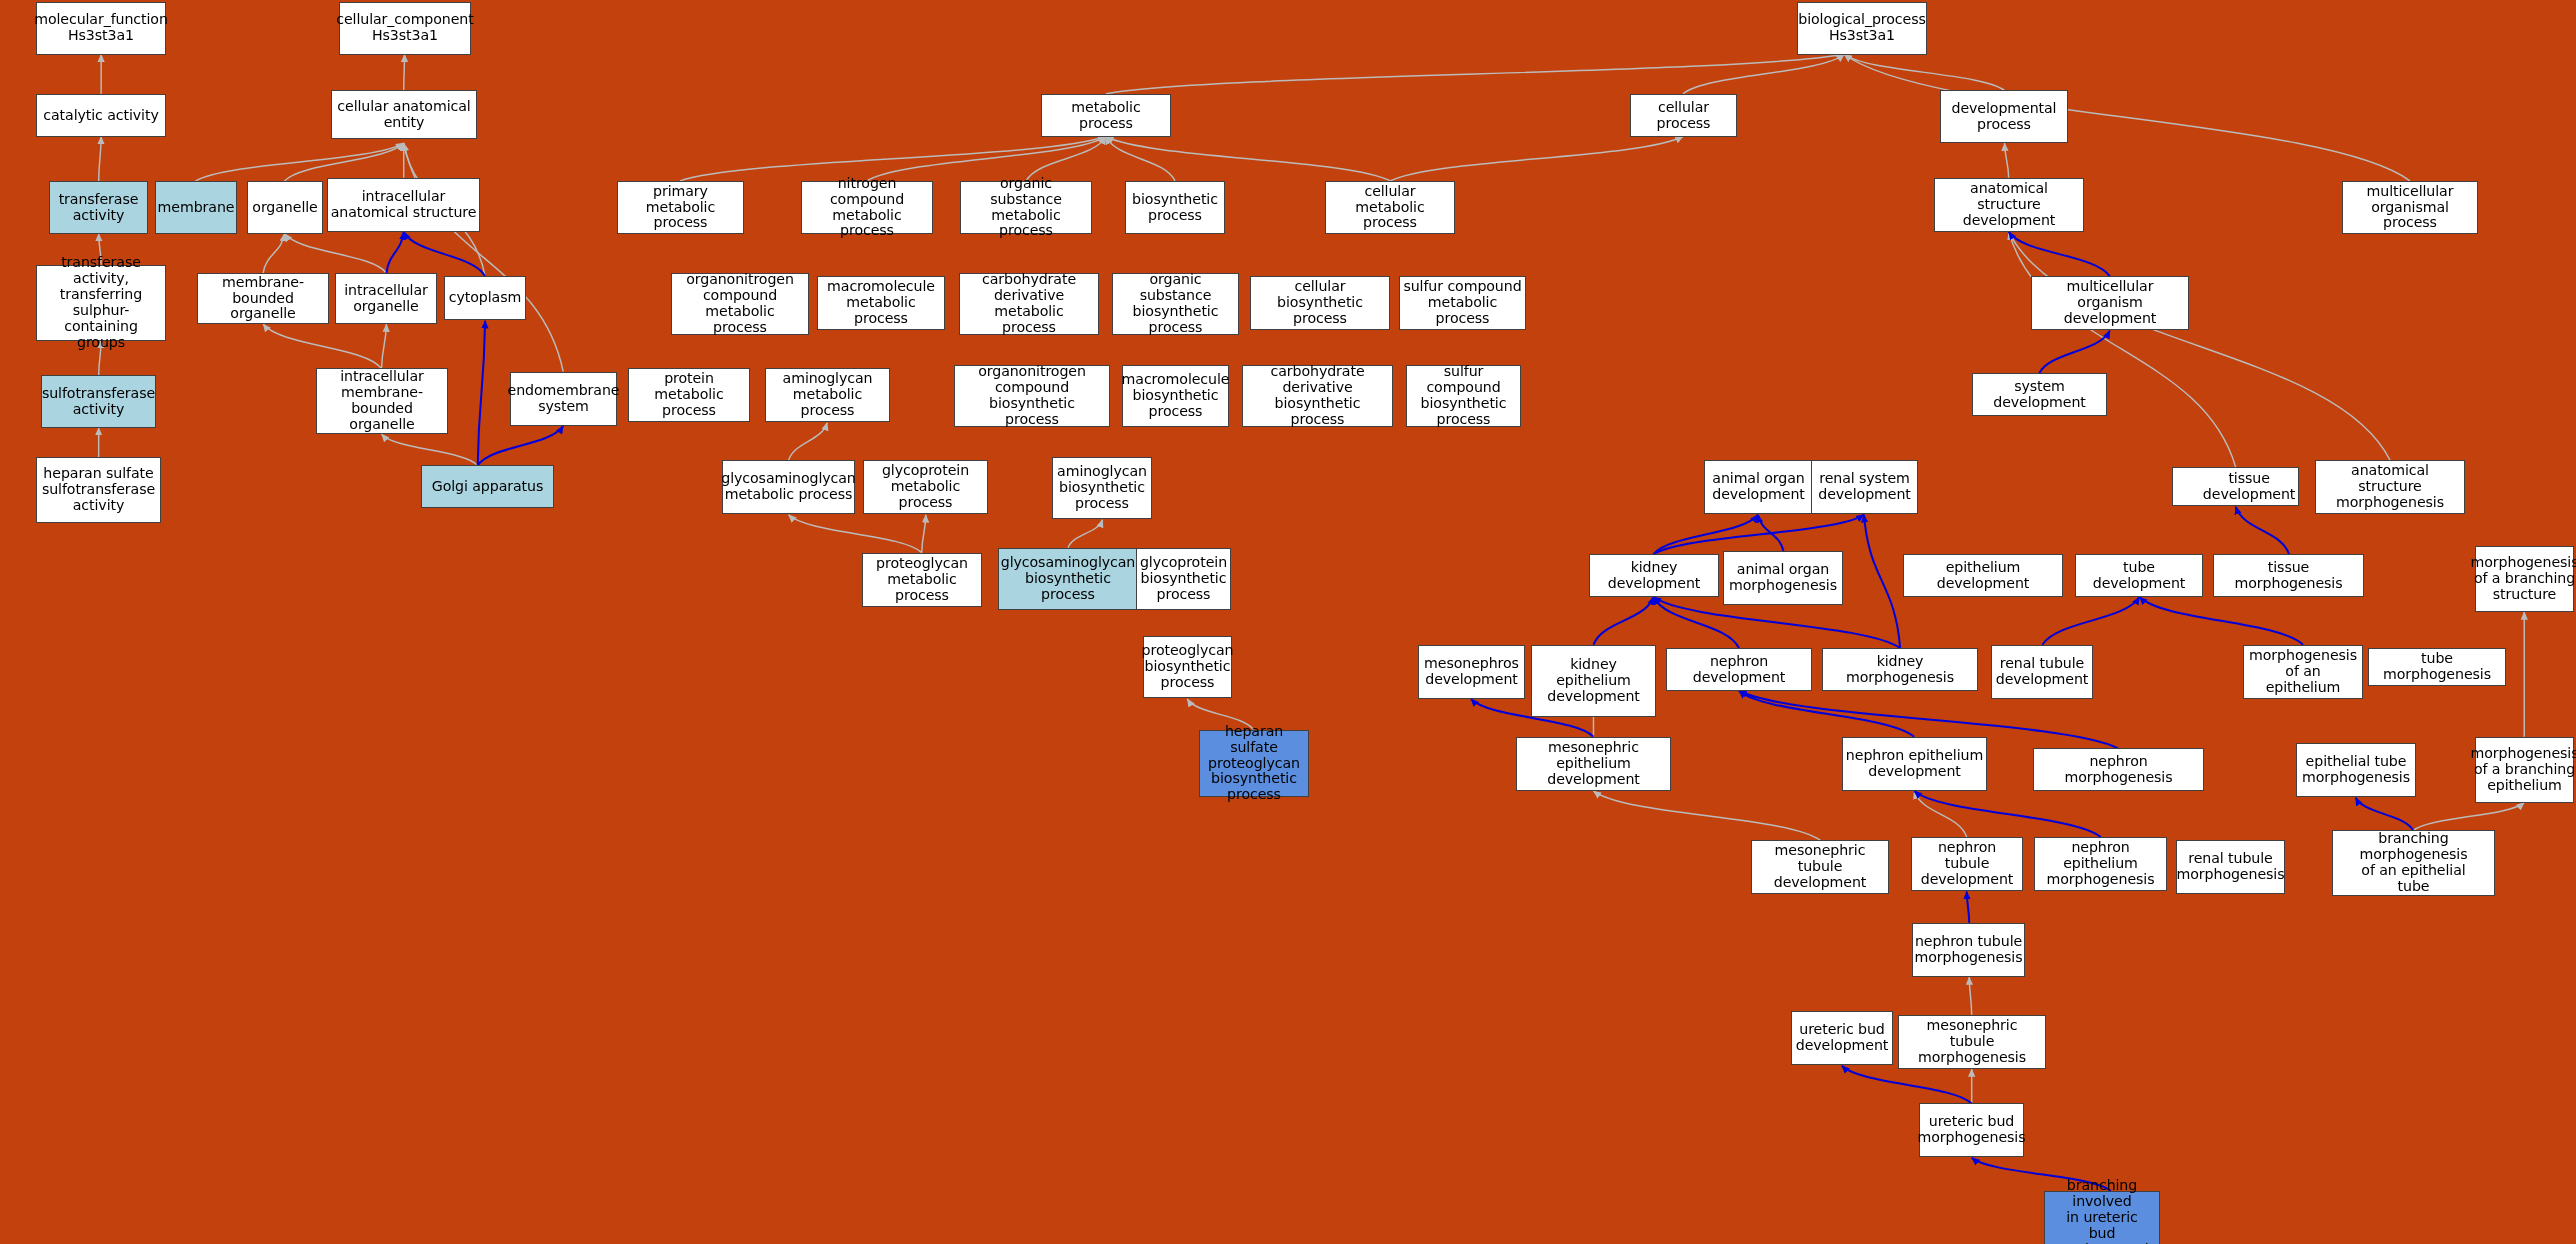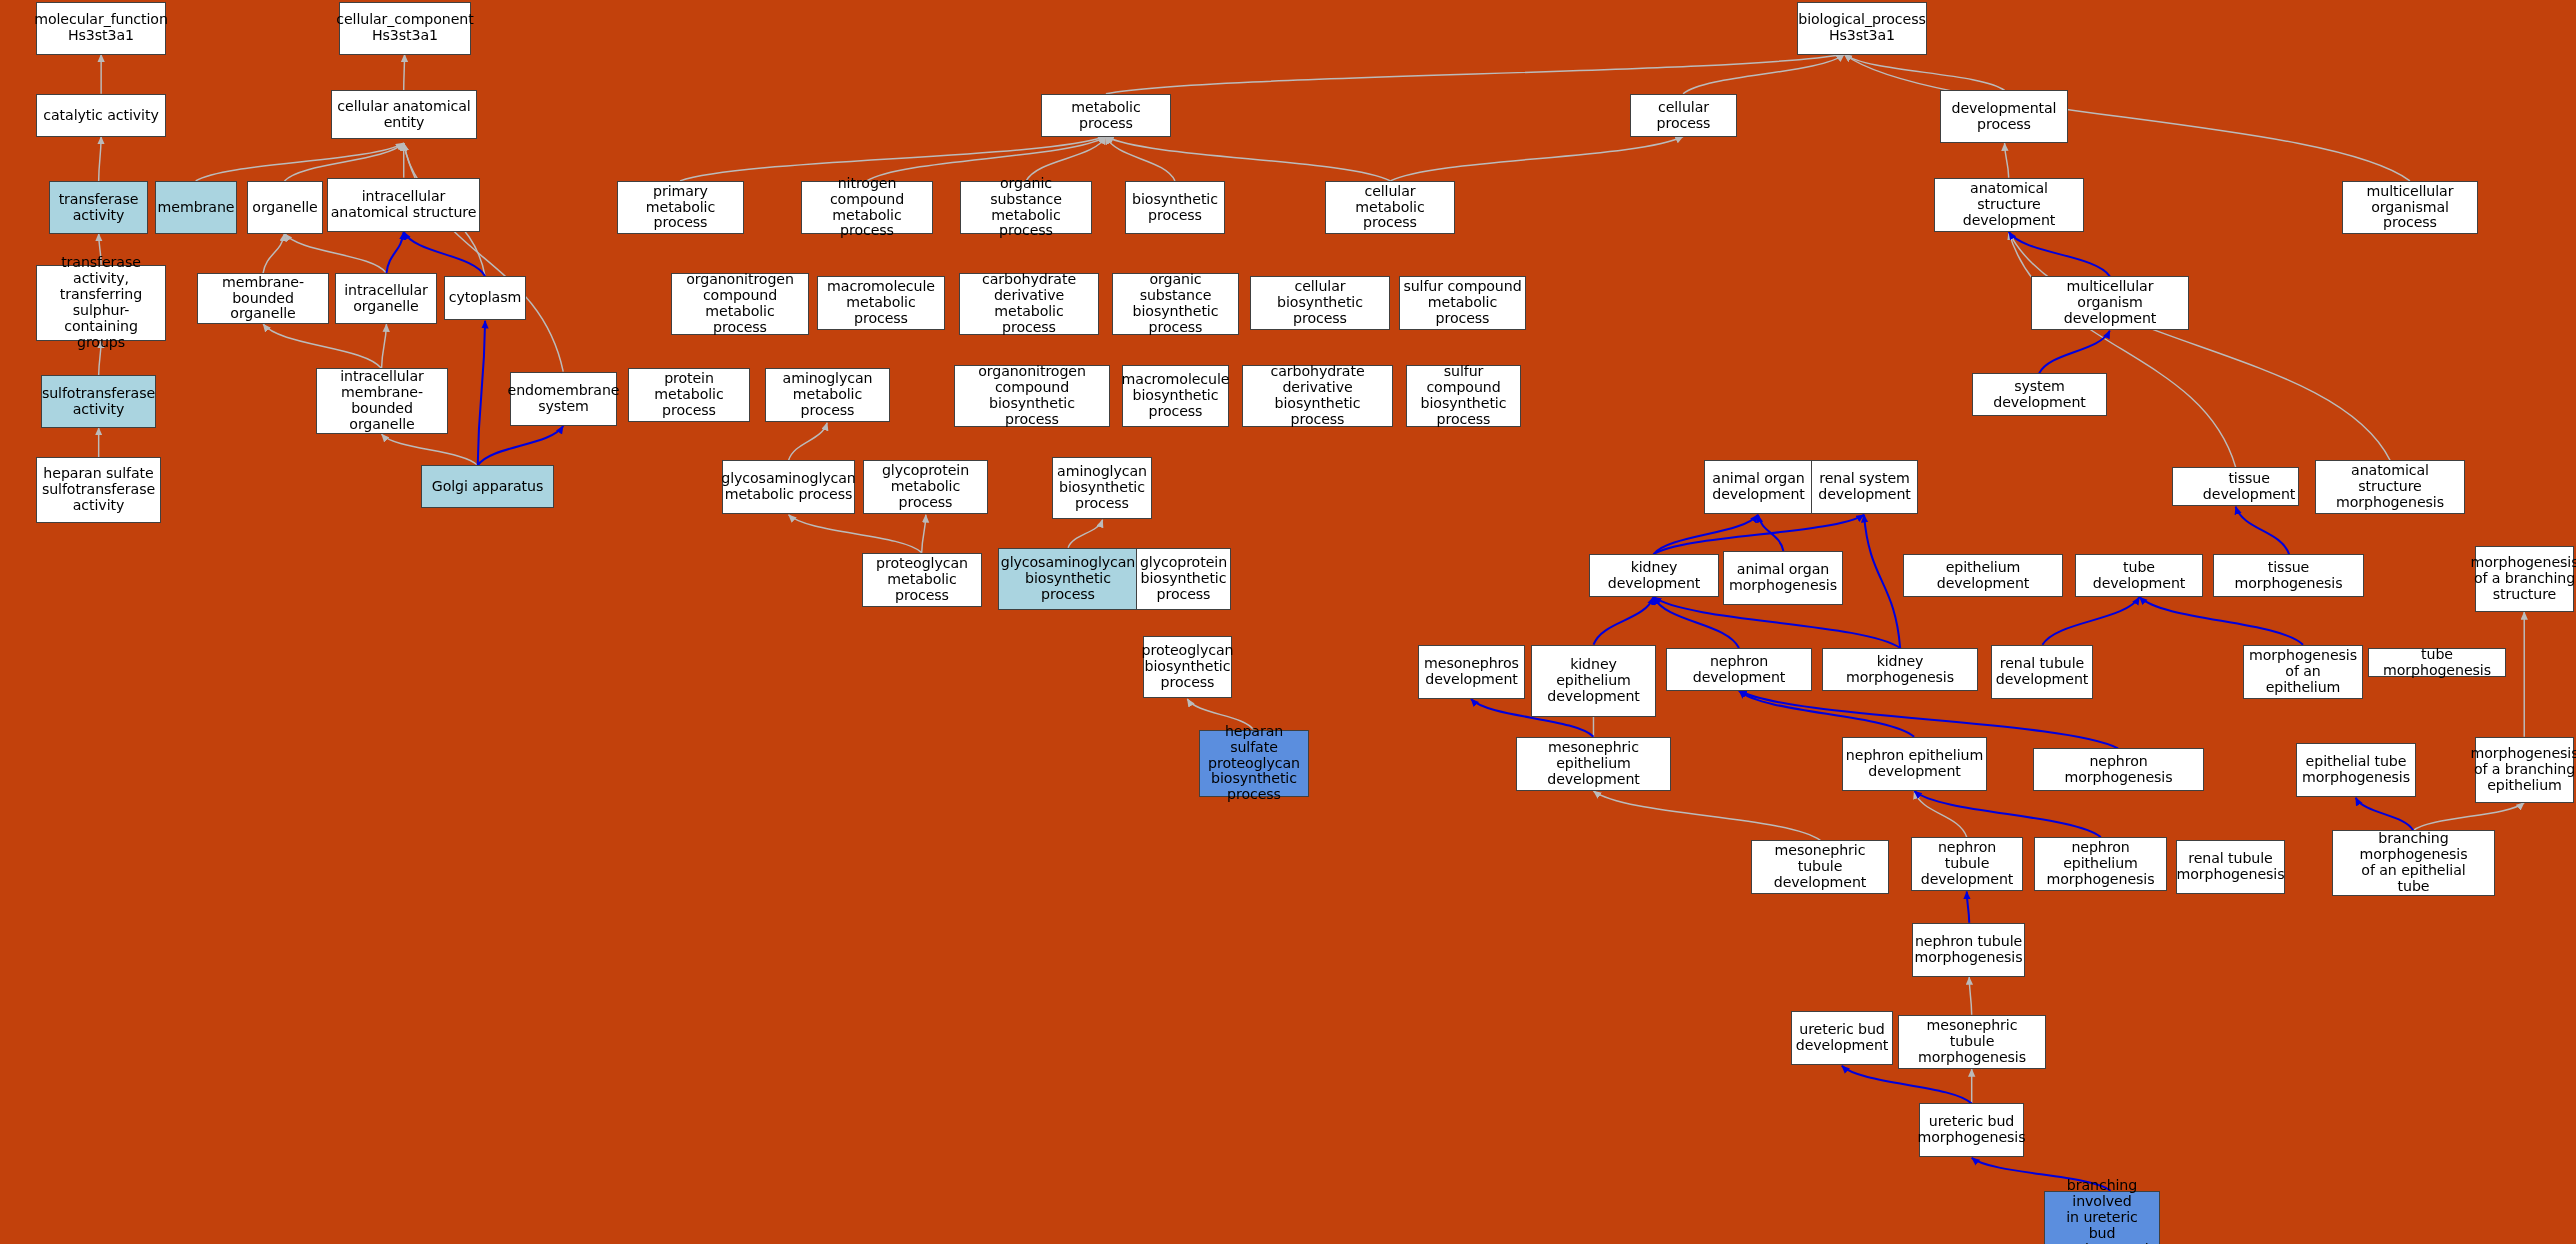--- a/index.html
+++ b/index.html
@@ -246,21 +246,21 @@
       <div class="go-node" style="left: 1418px; top: 645px; width: 107px; height: 54px;">mesonephros
 development</div>
       <div class="go-node" style="left: 1531px; top: 645px; width: 125px; height: 72px;">kidney epithelium
 development</div>
       <div class="go-node" style="left: 1666px; top: 648px; width: 146px; height: 43px;">nephron development</div>
       <div class="go-node" style="left: 1822px; top: 648px; width: 156px; height: 43px;">kidney morphogenesis</div>
       <div class="go-node" style="left: 1991px; top: 645px; width: 102px; height: 54px;">renal tubule
 development</div>
       <div class="go-node" style="left: 2243px; top: 645px; width: 120px; height: 54px;">morphogenesis
 of an epithelium</div>
-      <div class="go-node" style="left: 2368px; top: 648px; width: 138px; height: 29px;">tube morphogenesis</div>
+      <div class="go-node" style="left: 2368px; top: 648px; width: 138px; height: 38px;">tube morphogenesis</div>
       <div class="go-node" style="left: 1143px; top: 636px; width: 89px; height: 62px;">proteoglycan
 biosynthetic
 process</div>
       <div class="go-node" style="left: 1516px; top: 737px; width: 155px; height: 54px;">mesonephric
 epithelium development</div>
       <div class="go-node" style="left: 1842px; top: 737px; width: 145px; height: 54px;">nephron epithelium
 development</div>
       <div class="go-node" style="left: 2033px; top: 748px; width: 171px; height: 43px;">nephron morphogenesis</div>
       <div class="go-node" style="left: 2296px; top: 743px; width: 120px; height: 54px;">epithelial tube
 morphogenesis</div>

